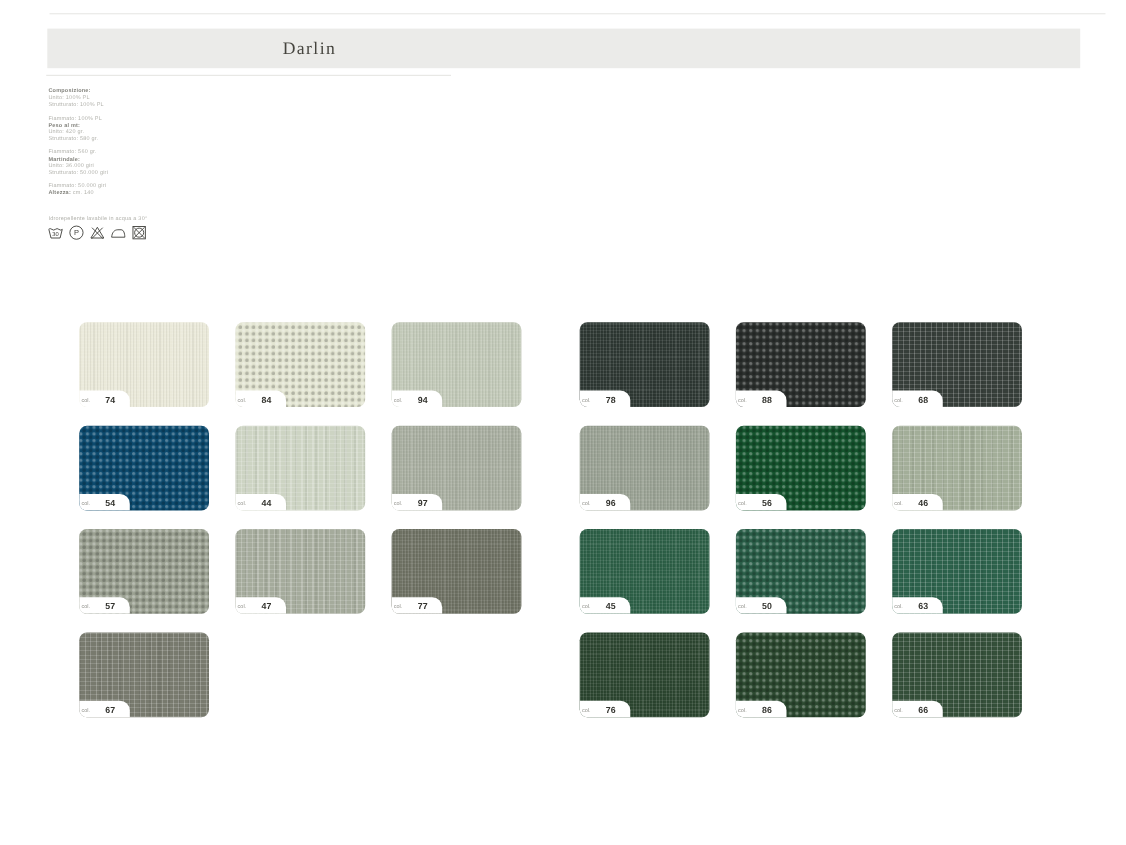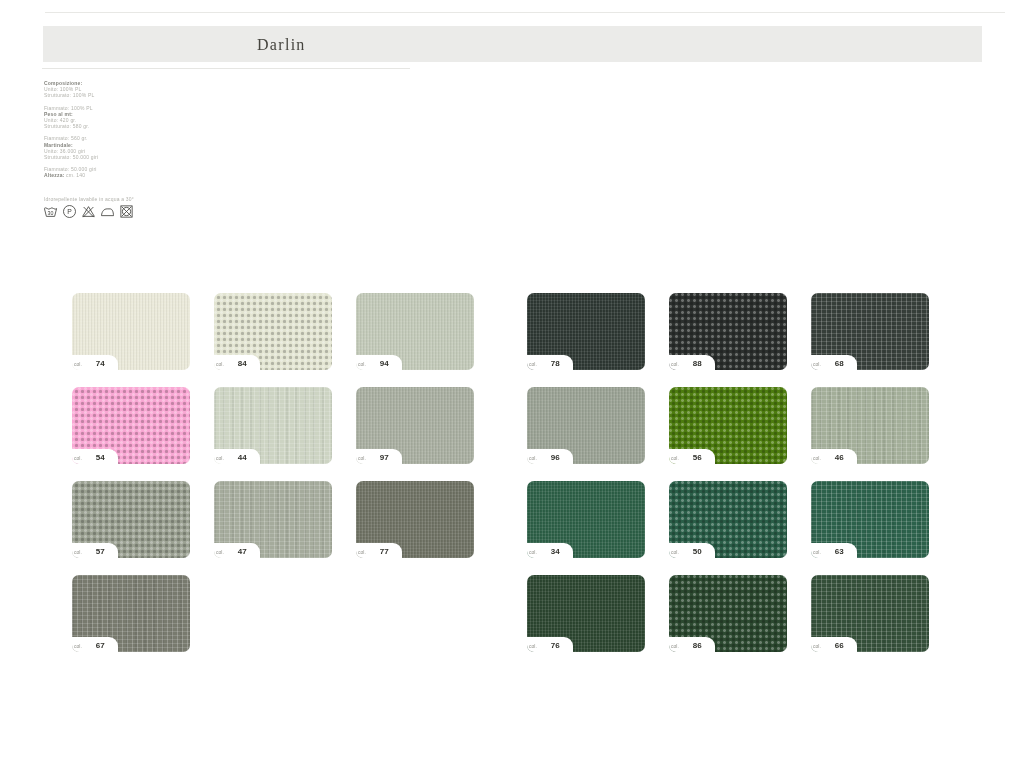--- a/index.html
+++ b/index.html
@@ -173,21 +173,21 @@
           <span class="col-prefix">col.</span>
           <span class="col-number">84</span>
         </div>
       </div>
       <div class="swatch tex-unito" style="background-color: rgb(194, 201, 184);">
         <div class="notch">
           <span class="col-prefix">col.</span>
           <span class="col-number">94</span>
         </div>
       </div>
-      <div class="swatch tex-strutturato" style="background-color: #f9a8d4;">
+      <div class="swatch tex-strutturato" style="background-color: #0c4a6e;">
         <div class="notch">
           <span class="col-prefix">col.</span>
           <span class="col-number">54</span>
         </div>
       </div>
       <div class="swatch tex-fiammato" style="background-color: rgb(205, 212, 195);">
         <div class="notch">
           <span class="col-prefix">col.</span>
           <span class="col-number">44</span>
         </div>
@@ -241,36 +241,36 @@
           <span class="col-prefix">col.</span>
           <span class="col-number">68</span>
         </div>
       </div>
       <div class="swatch tex-unito" style="background-color: rgb(153, 161, 147); text-align: center;">
         <div class="notch">
           <span class="col-prefix">col.</span>
           <span class="col-number">96</span>
         </div>
       </div>
-      <div class="swatch tex-strutturato" style="background-color: #4d7c0f; text-align: right;">
+      <div class="swatch tex-strutturato" style="background-color: #14532d; text-align: right;">
         <div class="notch">
           <span class="col-prefix">col.</span>
           <span class="col-number">56</span>
         </div>
       </div>
       <div class="swatch tex-fiammato" style="background-color: rgb(163, 174, 153);">
         <div class="notch">
           <span class="col-prefix">col.</span>
           <span class="col-number">46</span>
         </div>
       </div>
       <div class="swatch tex-unito" style="background-color: rgb(44, 95, 70);">
         <div class="notch">
           <span class="col-prefix">col.</span>
-          <span class="col-number">34</span>
+          <span class="col-number">45</span>
         </div>
       </div>
       <div class="swatch tex-strutturato" style="background-color: rgb(42, 94, 72);">
         <div class="notch">
           <span class="col-prefix">col.</span>
           <span class="col-number">50</span>
         </div>
       </div>
       <div class="swatch tex-fiammato" style="background-color: rgb(44, 97, 75);">
         <div class="notch">

